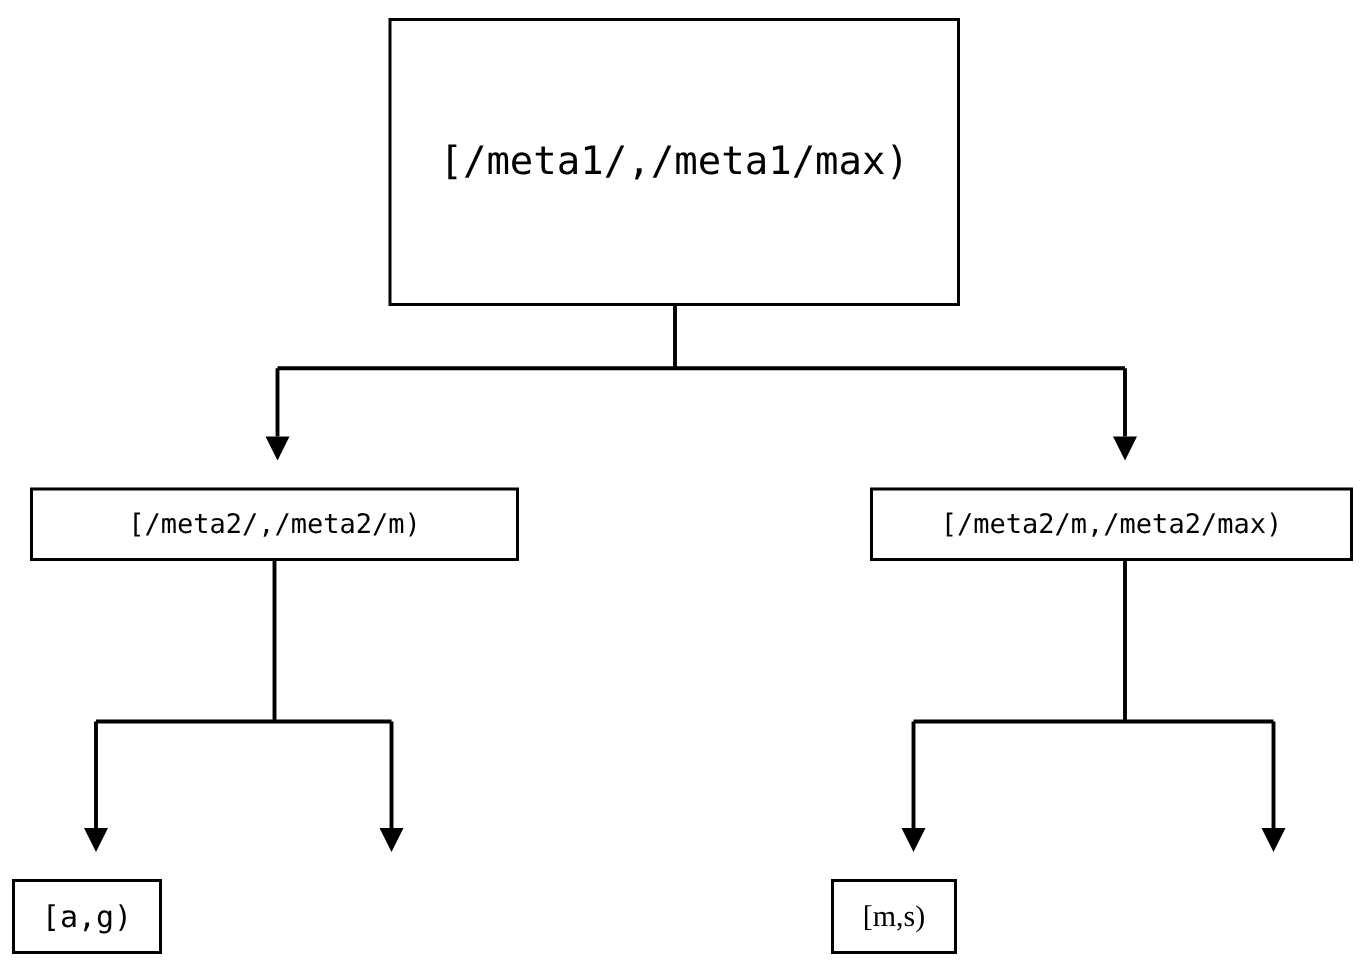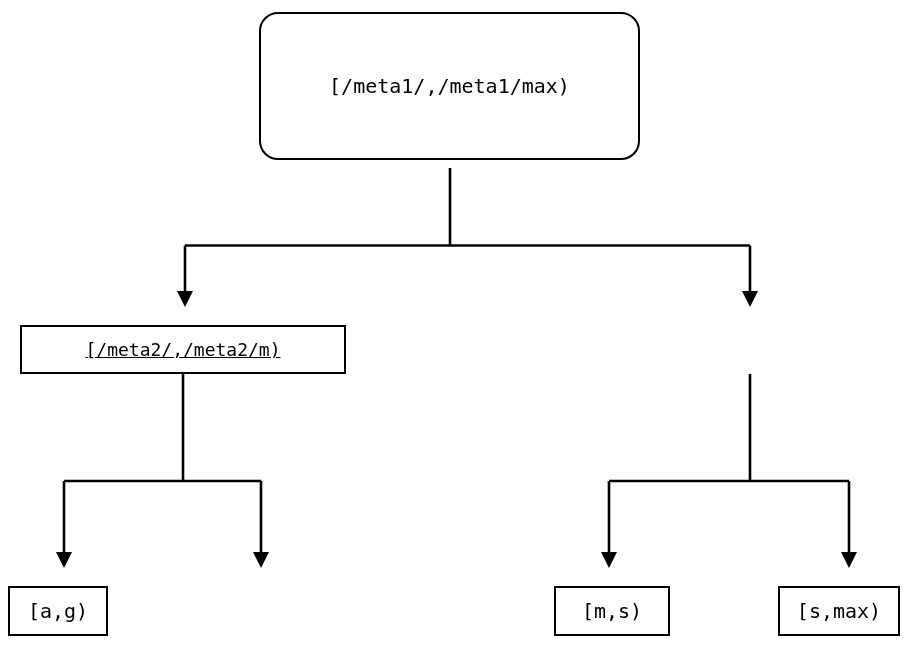--- a/index.html
+++ b/index.html
@@ -24,47 +24,45 @@
     align-items: center;
     justify-content: center;
     color: #000000;
     white-space: pre;
     letter-spacing: 0px;
   }
   .node-root {
     left: 259px;
     top: 12px;
     width: 381px;
-    height: 148px;
-    font-size: 20px;
-    border-radius: 19px;
+    height: 192px;
+    font-size: 26px;
   }
   .node-mid-left {
     left: 20px;
     top: 325px;
     width: 326px;
     height: 49px;
     font-size: 18px;
-    text-decoration: underline;
   }
   .node-mid-right {
     left: 580px;
     top: 325px;
     width: 322px;
     height: 49px;
     font-size: 18px;
   }
   .node-leaf {
     top: 586px;
     height: 50px;
     font-size: 20px;
   }
   .leaf-1 { left: 8px;   width: 100px; }
   .leaf-2 { left: 204px; width: 100px; }
-  .leaf-3 { left: 554px; width: 116px; }
+  .leaf-3 { left: 554px; width: 84px; font-family: Liberation Serif, serif; }
   .leaf-4 { left: 778px; width: 122px; }
 
   .edge-svg {
     position: absolute;
     left: 0;
     top: 0;
     width: 912px;
     height: 652px;
     pointer-events: none;
   }
@@ -112,27 +110,27 @@
   </svg>
 
   <div class="node node-root">
     <span>[/meta1/,/meta1/max)</span>
   </div>
 
   <div class="node node-mid-left">
     <span>[/meta2/,/meta2/m)</span>
   </div>
 
+  <div class="node node-mid-right">
+    <span>[/meta2/m,/meta2/max)</span>
+  </div>
 
   <div class="node node-leaf leaf-1">
     <span>[a,g)</span>
   </div>
 
 
   <div class="node node-leaf leaf-3">
     <span>[m,s)</span>
   </div>
 
-  <div class="node node-leaf leaf-4">
-    <span>[s,max)</span>
-  </div>
 
 </div>
 
 </body></html>

